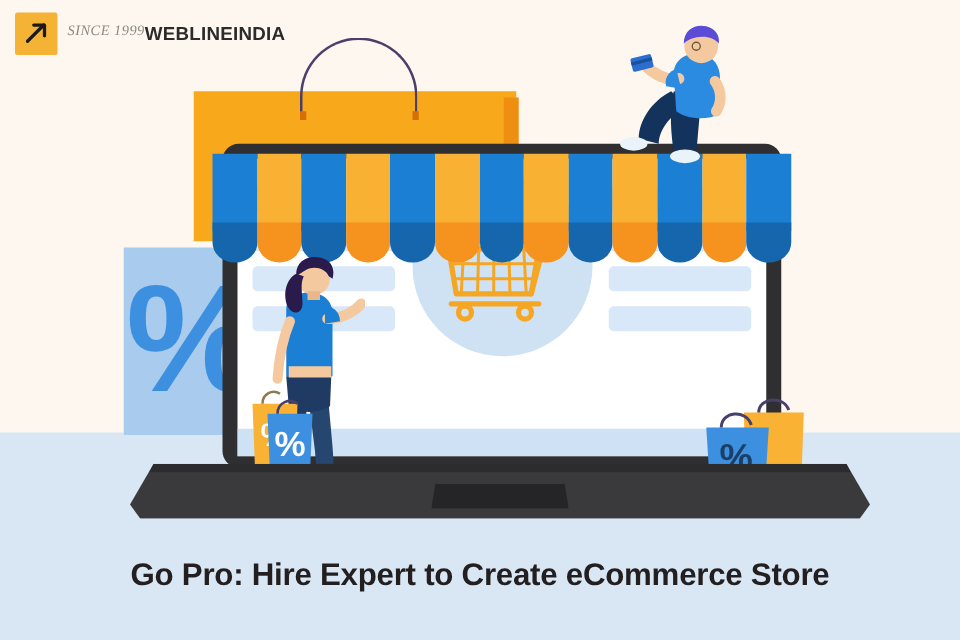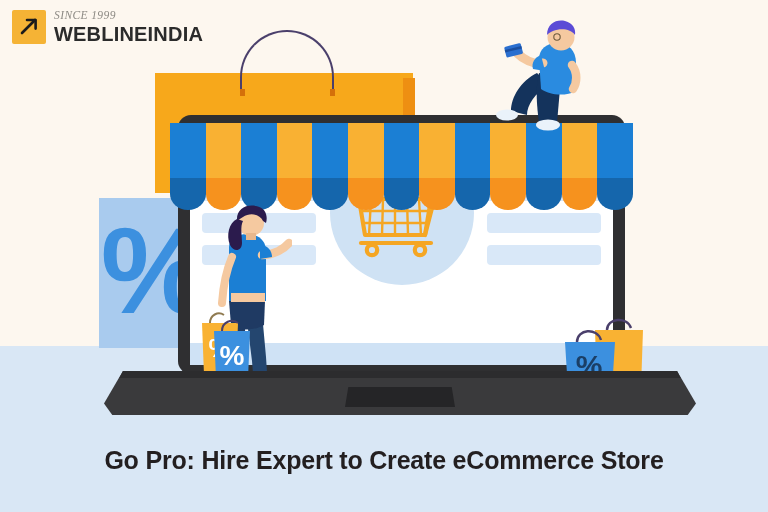--- a/index.html
+++ b/index.html
@@ -11,24 +11,24 @@
   #stage{position:relative;width:768px;height:512px;overflow:hidden;}
 
   
   .bg-top{position:absolute;left:0;top:0;width:768px;height:346px;background:#FDF7EF;}
   .bg-bottom{position:absolute;left:0;top:346px;width:768px;height:166px;background:#D9E7F5;}
 
   
   .logo{position:absolute;left:12px;top:10px;display:flex;align-items:center;gap:8px;}
   .logo-mark{width:34px;height:34px;background:#F5B335;border-radius:2px;position:relative;flex:0 0 auto;}
   .logo-mark svg{position:absolute;left:0;top:0;}
-  .logo-text{display:flex;flex-direction:column;line-height:1;}
+  .logo-text{display:flex;flex-direction:row;line-height:1;}
   .logo-since{font-family:"Liberation Serif",serif;font-style:italic;font-size:11.5px;
               letter-spacing:.4px;color:#8d8a84;margin-bottom:2px;}
-  .logo-name{font-family:"Liberation Sans",sans-serif;font-weight:bold;font-size:20px;
+  .logo-name{font-family:"Liberation Sans",sans-serif;font-weight:bold;font-size:15px;
              letter-spacing:.2px;color:#2b2b2b;}
 
   
   .pct-square{position:absolute;left:99px;top:198px;width:112px;height:150px;background:#A9CBEE;}
   .pct-square .glyph{position:absolute;left:50%;top:50%;transform:translate(-50%,-52%);
       font-size:122px;font-weight:bold;color:#3C90DF;line-height:1;font-family:"Liberation Sans",sans-serif;}
 
   
   .bigbag{position:absolute;left:155px;top:73px;width:258px;height:120px;background:#F7A81B;}
   .bigbag-side{position:absolute;left:403px;top:78px;width:12px;height:115px;background:#EE8F12;}

